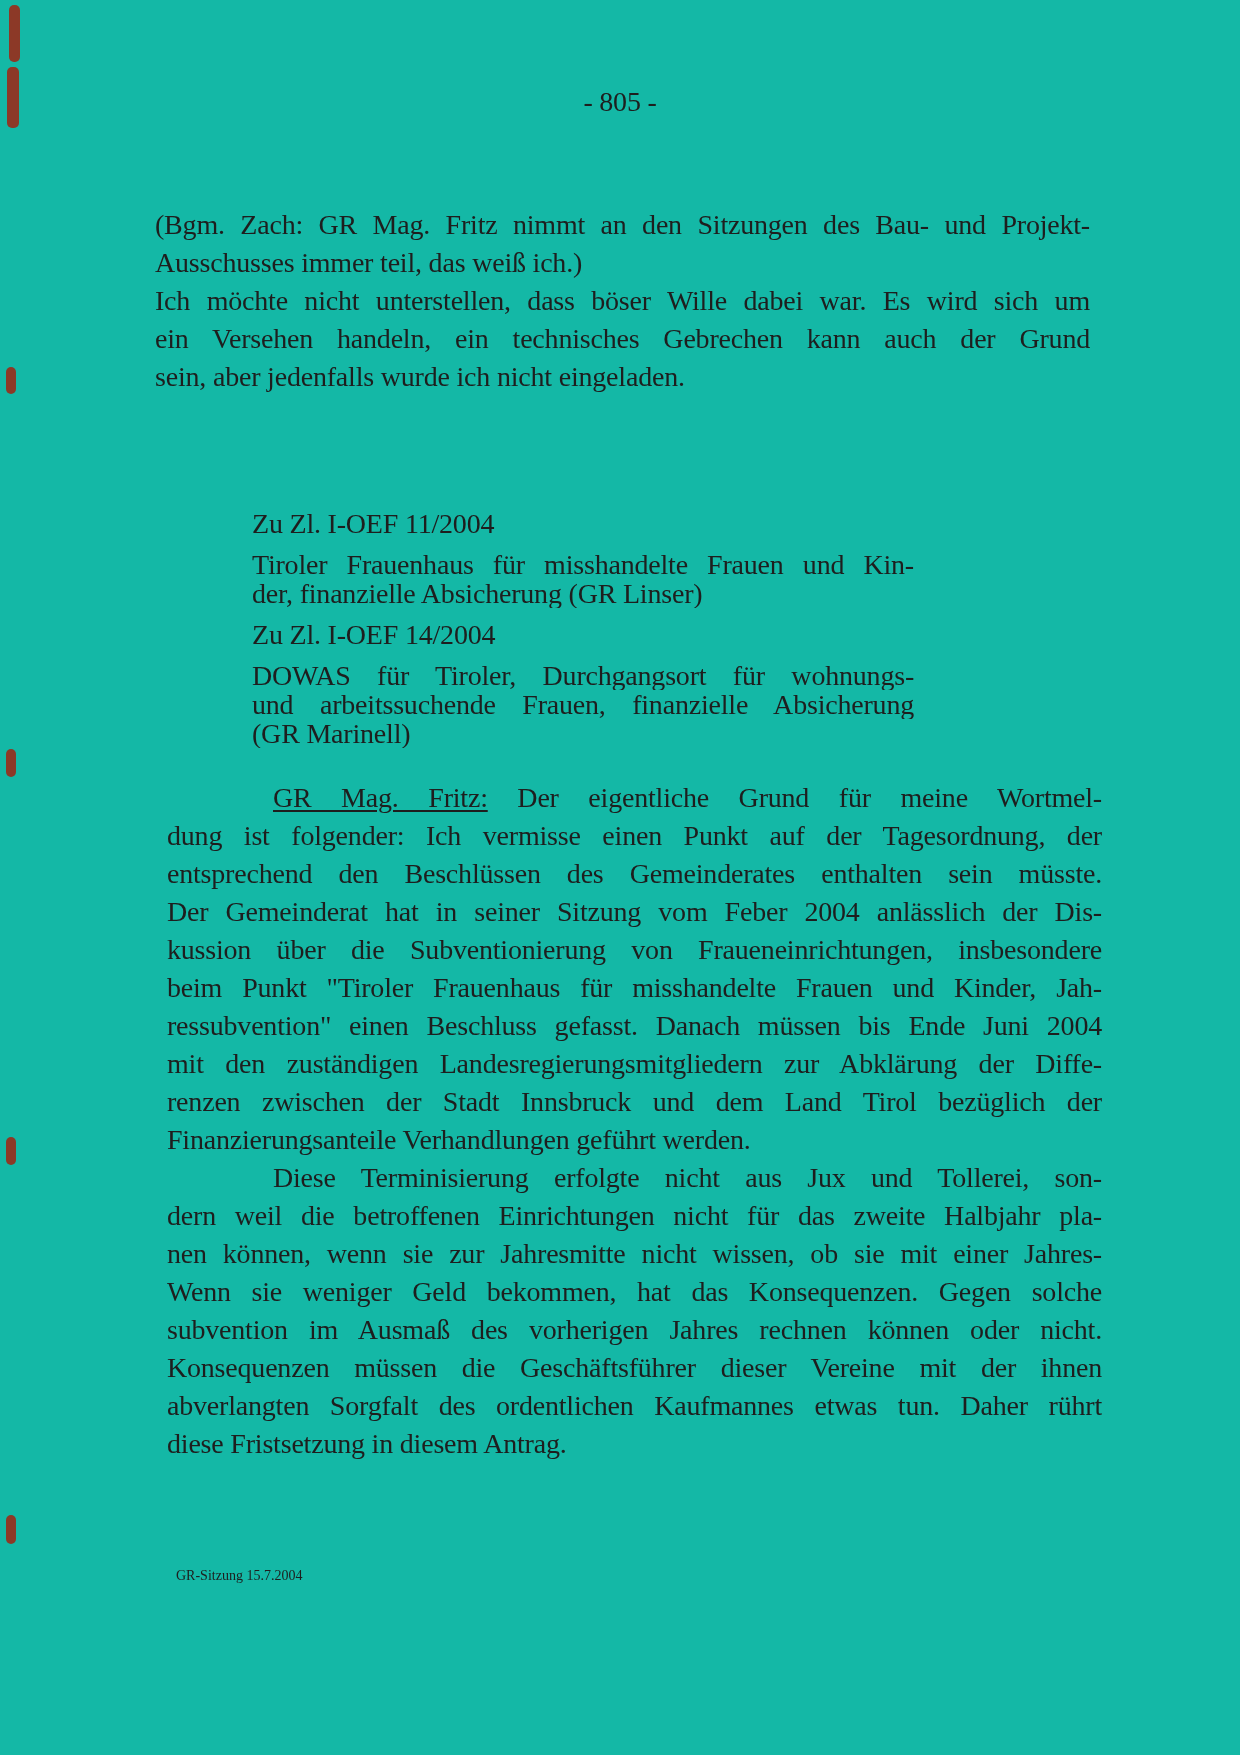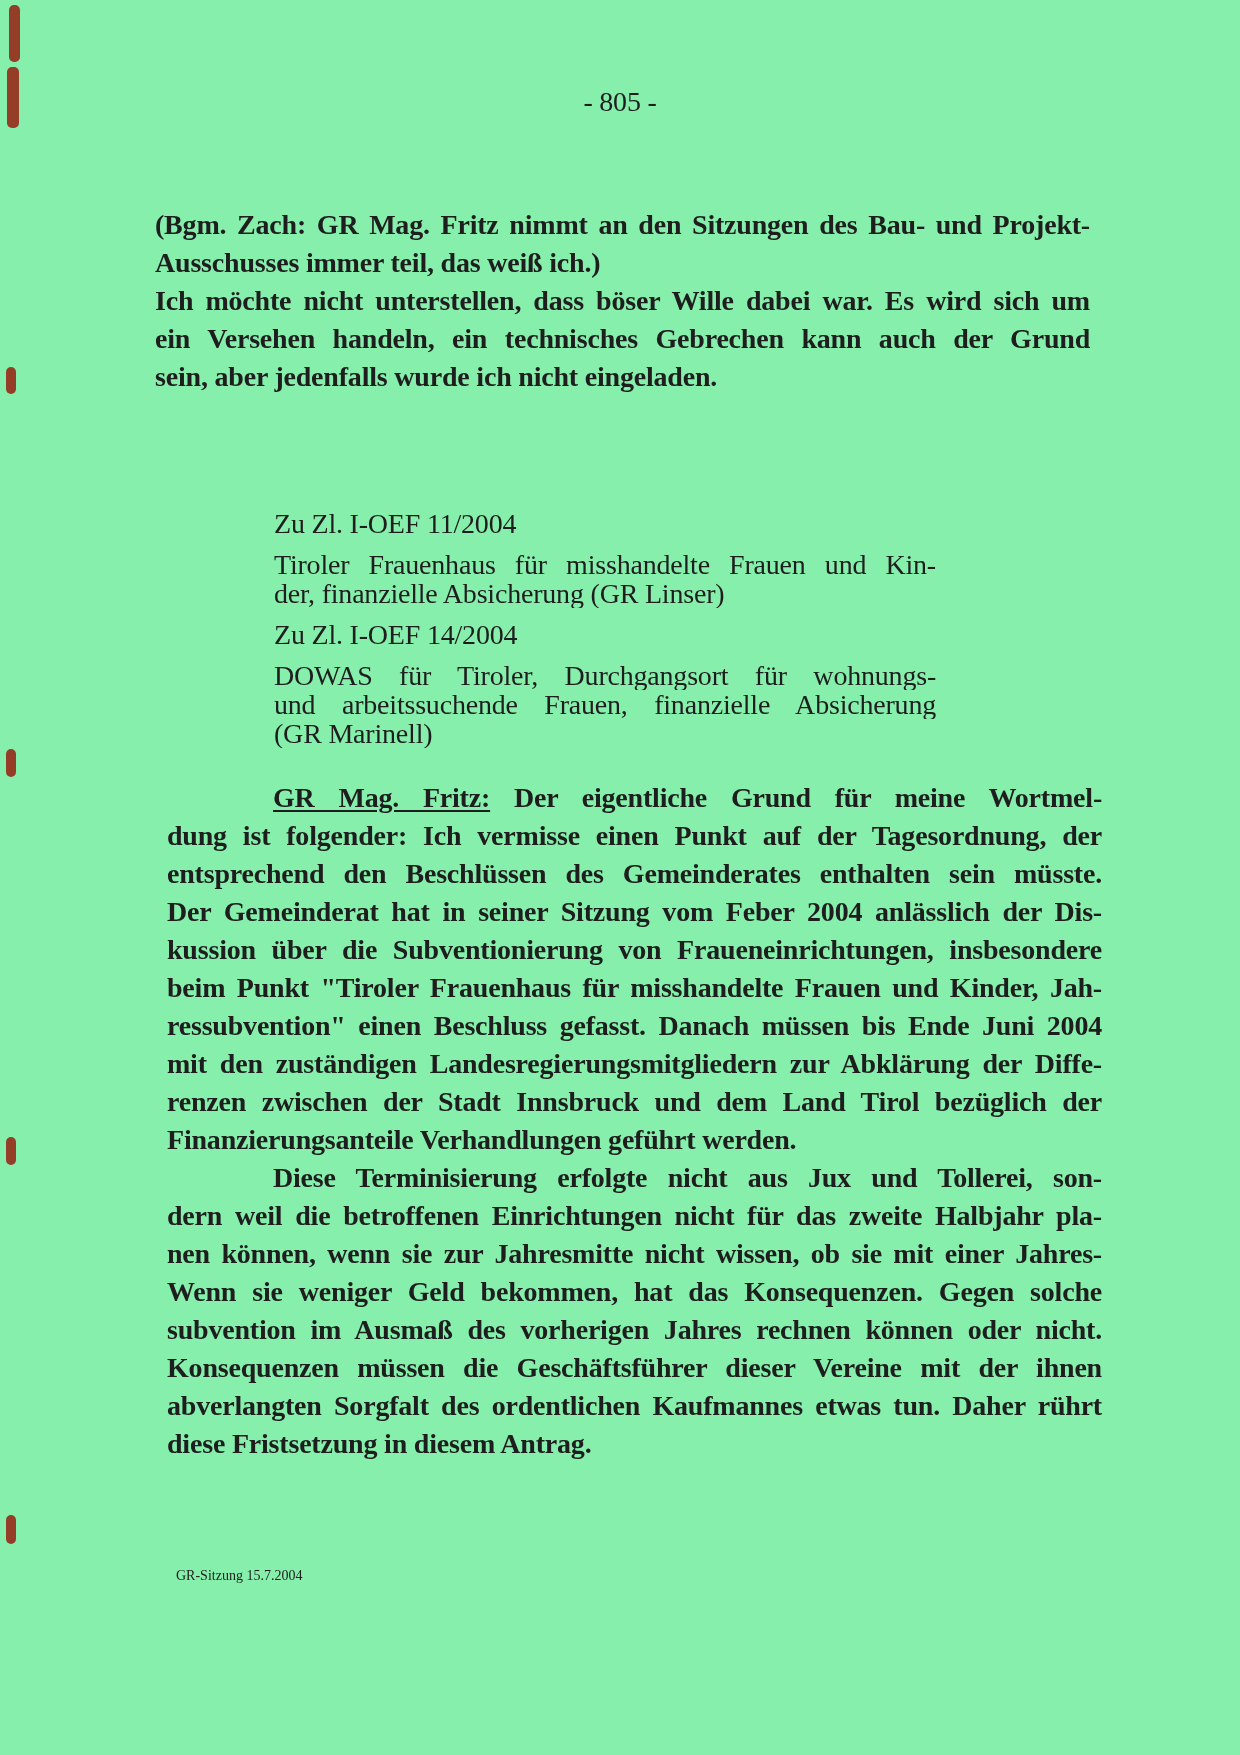--- a/index.html
+++ b/index.html
@@ -1,46 +1,46 @@
 <!DOCTYPE html>
 <html><head>
 <meta charset="utf-8">
 <style>
   html,body{margin:0;padding:0;background:#e8e8e8;}
   .page{
     position:relative;
     width:1240px;height:1755px;
-    background:#86efac;
+    background:#14b8a6;
     overflow:hidden;
     font-family:"Liberation Serif","DejaVu Serif",serif;
     color:#1e1e1e;
     font-size:28px;
     letter-spacing:-0.2px;
   }
   .pagenum{
     position:absolute;top:88px;left:0;width:100%;
     text-align:center;line-height:1;
   }
-  .textblock{position:absolute;font-weight:bold;}
+  .textblock{position:absolute;}
   .p1{top:206px;left:155px;width:935px;}
   .p23{top:779px;left:155px;width:935px;margin-left:12px;}
   .ln{
     line-height:38px;height:38px;
     overflow:hidden;
     text-align:justify;text-align-last:left;
     white-space:normal;
   }
   .ln.jl{text-align-last:justify;}
   .ln.ind{text-indent:106px;}
   .u{
     text-decoration:underline;
     text-decoration-thickness:2px;
     text-underline-offset:3px;
   }
-  .refblock{position:absolute;top:509px;left:274px;width:662px;}
+  .refblock{position:absolute;top:509px;left:252px;width:662px;}
   .refitem{margin:0 0 12px 0;}
   .refblock .ln{line-height:29px;height:29px;}
   .footer{
     position:absolute;top:1568px;left:176px;
     font-size:14px;letter-spacing:0;line-height:1.2;
   }
   .edge-mark{
     position:absolute;
     border-radius:5px;
     opacity:0.93;

